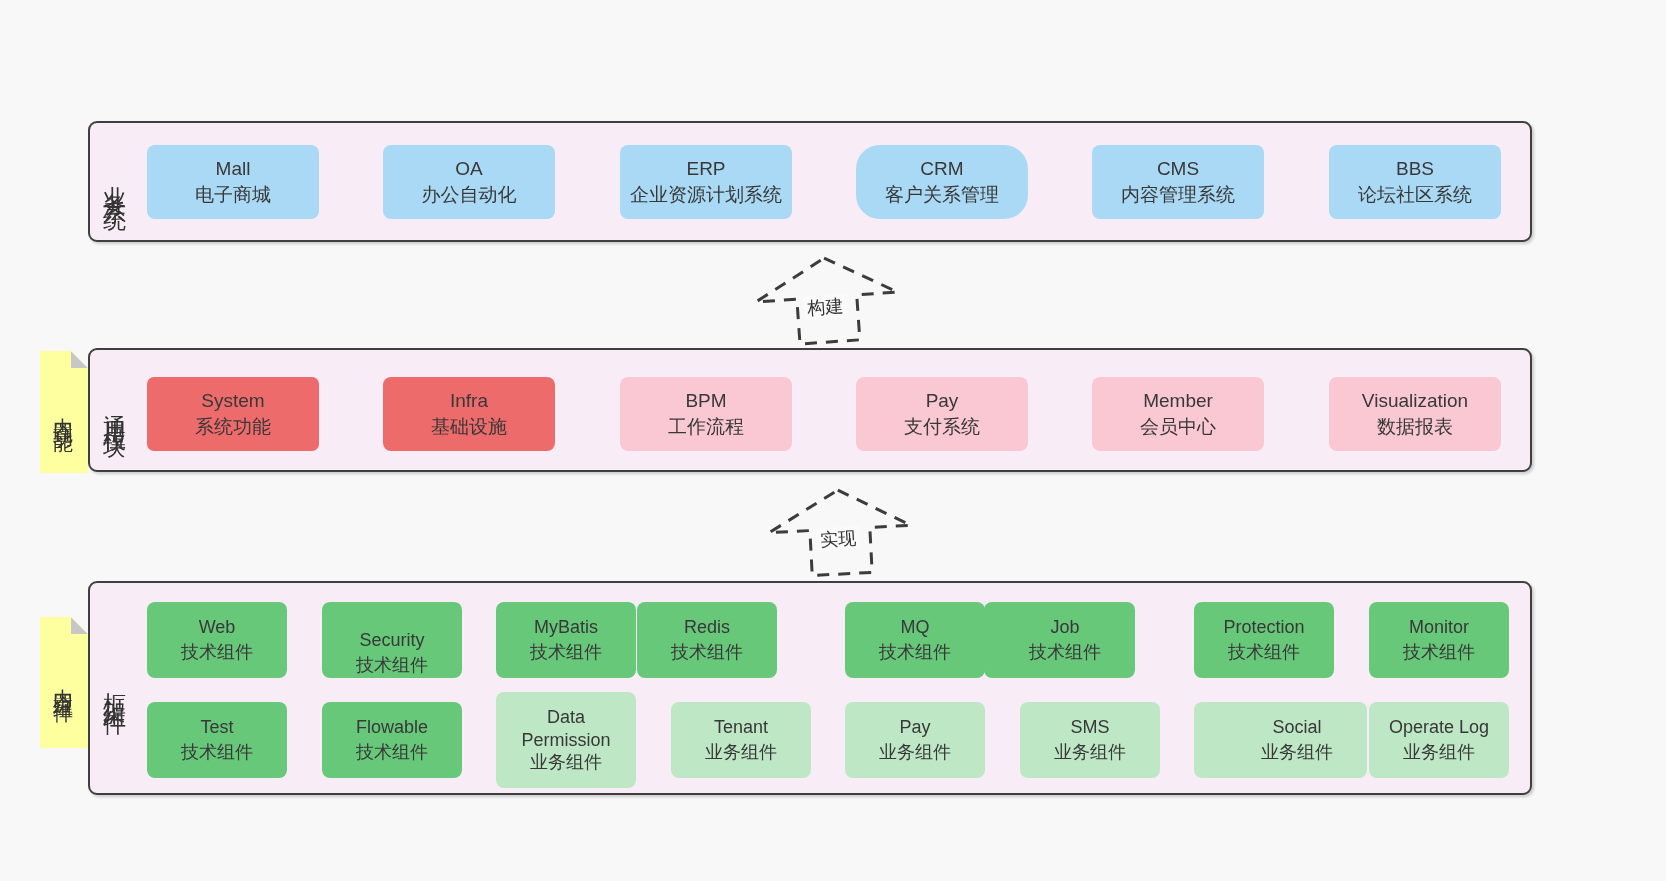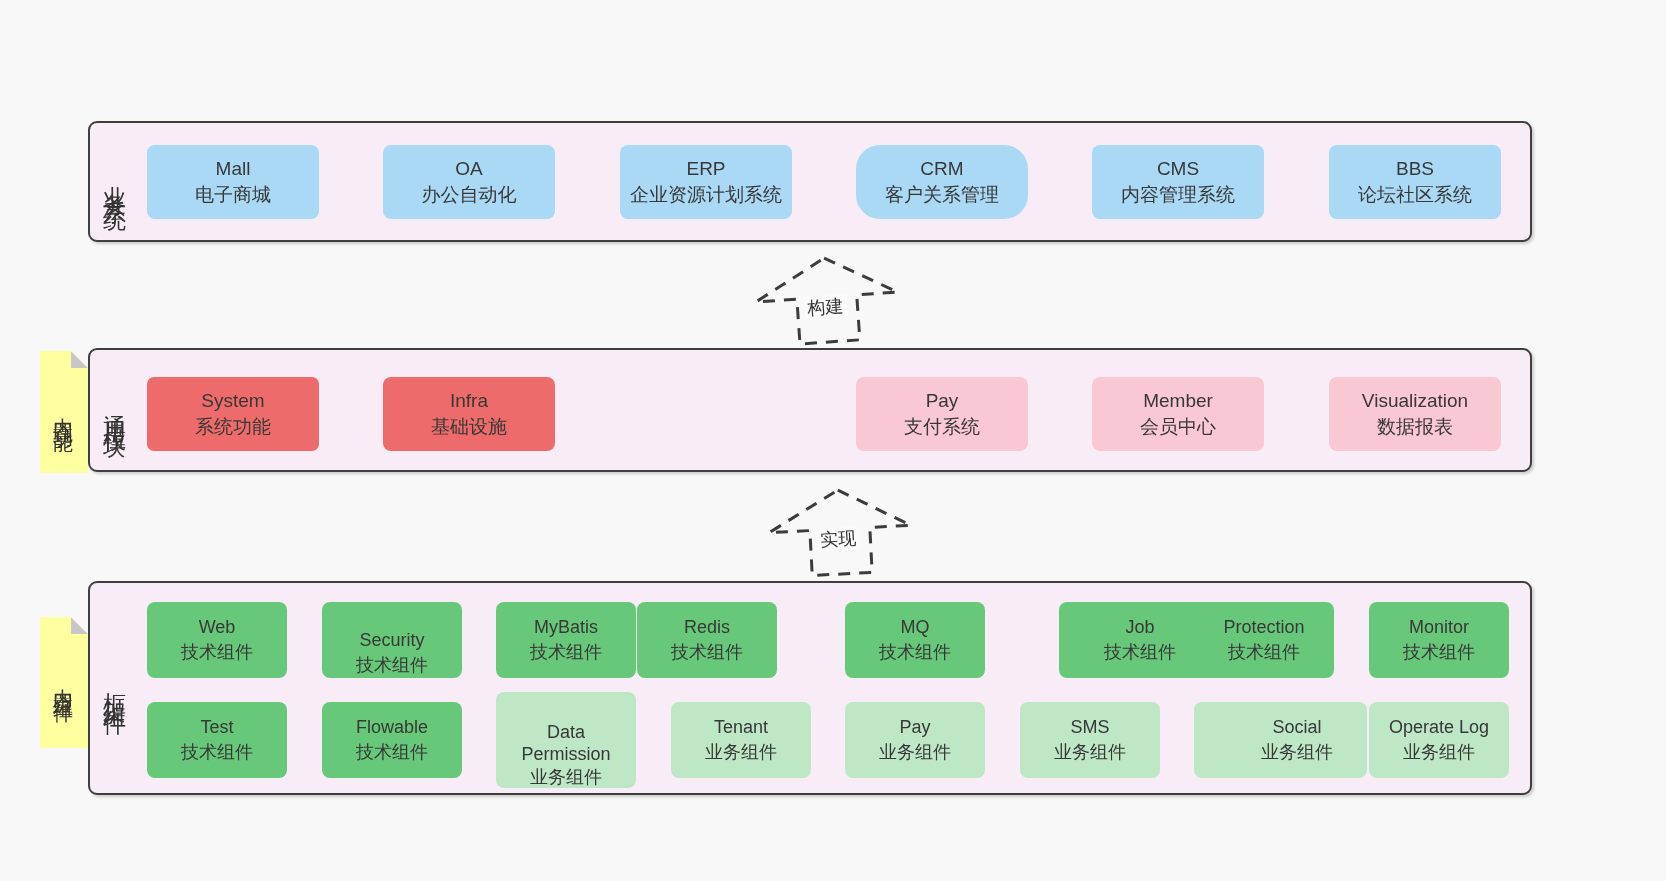--- a/index.html
+++ b/index.html
@@ -133,20 +133,24 @@
   <div class="layer" id="layer-modules">
     <div class="layer-label">通用模块</div>
   <div class="box box-wide c-red" style="left: 57px; top: 27px; border-radius: 7px;">
         <span>System</span>
         <span>系统功能</span>
       </div>
       <div class="box box-wide c-red" style="left: 293px; top: 27px;">
         <span>Infra</span>
         <span>基础设施</span>
       </div>
+      <div class="box box-wide c-pink" style="left: 530px; top: 27px;">
+        <span>BPM</span>
+        <span>工作流程</span>
+      </div>
       <div class="box box-wide c-pink" style="left: 766px; top: 27px;">
         <span>Pay</span>
         <span>支付系统</span>
       </div>
       <div class="box box-wide c-pink" style="left: 1002px; top: 27px;">
         <span>Member</span>
         <span>会员中心</span>
       </div>
       <div class="box box-wide c-pink" style="left: 1239px; top: 27px;">
         <span>Visualization</span>
@@ -176,41 +180,41 @@
         <span>技术组件</span>
       </div>
       <div class="box box-small c-green" style="left: 547px; top: 19px; justify-content: center;">
         <span>Redis</span>
         <span>技术组件</span>
       </div>
       <div class="box box-small c-green" style="left: 755px; top: 19px;">
         <span>MQ</span>
         <span>技术组件</span>
       </div>
-      <div class="box box-small c-green" style="left: 969px; top: 19px; padding-left: 11px;">
+      <div class="box box-small c-green" style="left: 894px; top: 19px; padding-left: 11px;">
         <span>Job</span>
         <span>技术组件</span>
       </div>
       <div class="box box-small c-green" style="left: 1104px; top: 19px;">
         <span>Protection</span>
         <span>技术组件</span>
       </div>
       <div class="box box-small c-green" style="left: 1279px; top: 19px;">
         <span>Monitor</span>
         <span>技术组件</span>
       </div>
       <div class="box box-small c-green" style="left: 57px; top: 119px;">
         <span>Test</span>
         <span>技术组件</span>
       </div>
       <div class="box box-small c-green" style="left: 232px; top: 119px;">
         <span>Flowable</span>
         <span>技术组件</span>
       </div>
-      <div class="box box-small box-tall c-lightgreen" style="left: 406px; top: 109px; justify-content: flex-end;">
+      <div class="box box-small box-tall c-lightgreen" style="left: 406px; top: 109px;">
         <span>Data Permission</span>
         <span>业务组件</span>
       </div>
       <div class="box box-small c-lightgreen" style="left: 581px; top: 119px;">
         <span>Tenant</span>
         <span>业务组件</span>
       </div>
       <div class="box box-small c-lightgreen" style="left: 755px; top: 119px;">
         <span>Pay</span>
         <span>业务组件</span>

